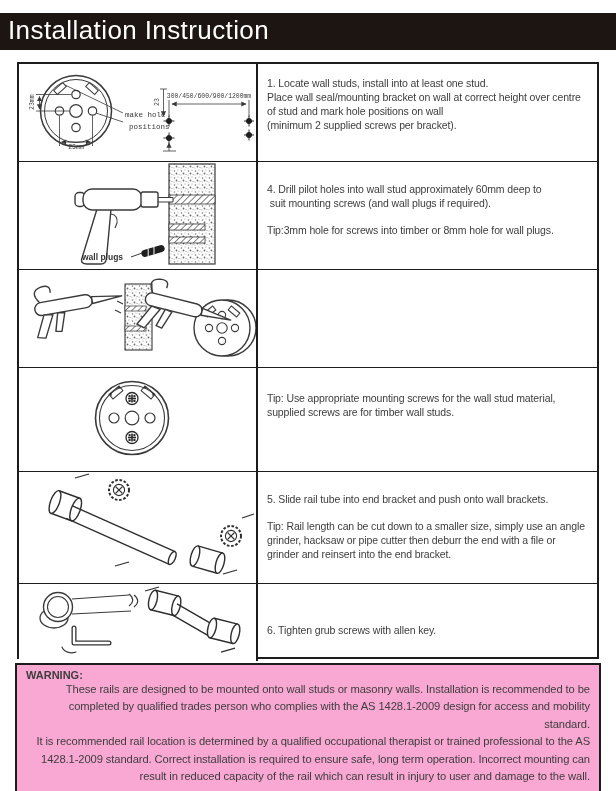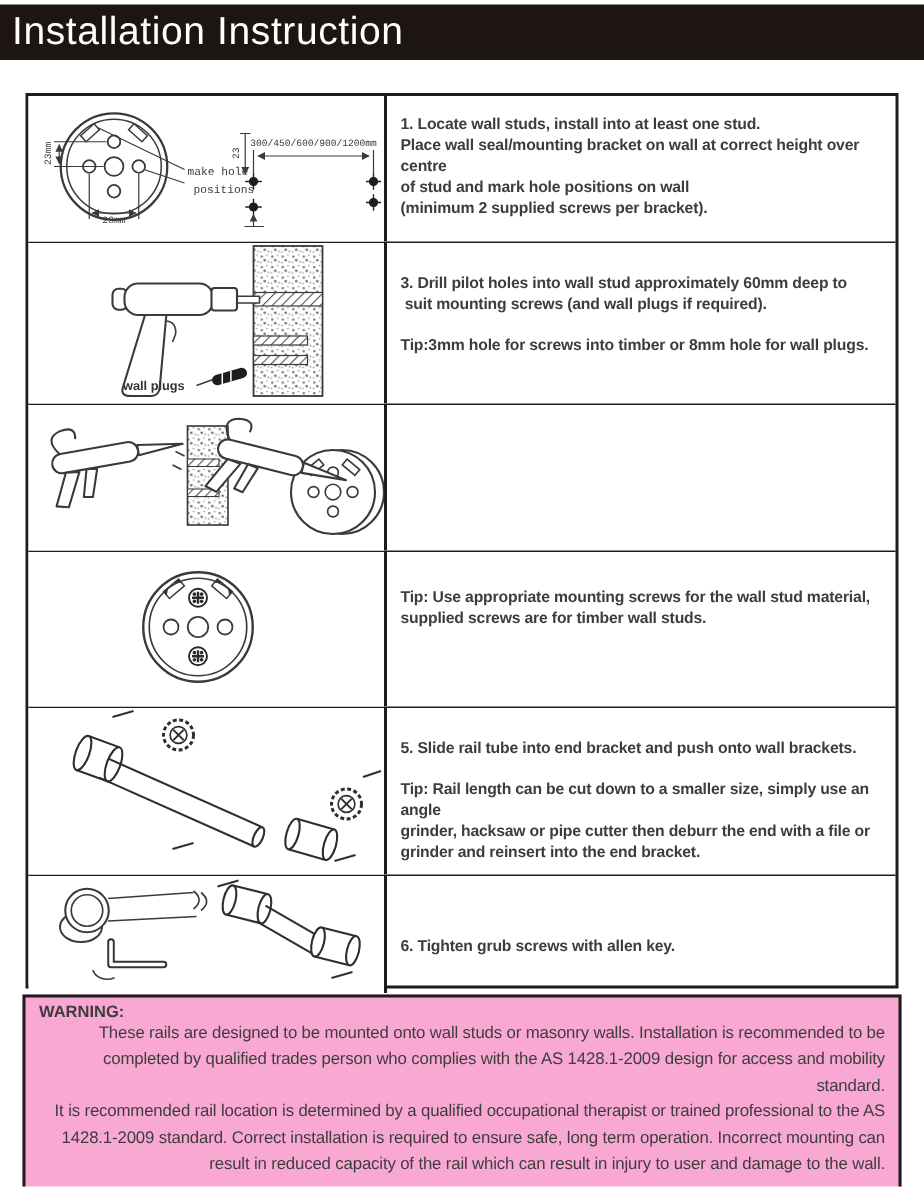--- a/index.html
+++ b/index.html
@@ -2,39 +2,39 @@
 <html><head>
 <meta charset="utf-8">
 <style>
   * { box-sizing: border-box; }
   html,body { margin:0; padding:0; }
   body {
     width:616px; height:791px; background:#fff; position:relative;
     font-family:"Liberation Sans", sans-serif; overflow:hidden;
   }
   .titlebar {
-    position:absolute; left:0; top:3px; width:616px; height:37px;
+    position:absolute; left:0; top:13px; width:616px; height:37px;
     background:#1d1511; display:flex; align-items:center;
   }
   .titlebar h1 {
     margin:0 0 2px 8px; color:#ffffff; font-size:26px; font-weight:400; letter-spacing:0.4px;
   }
   .itable {
     position:absolute; left:17px; top:62px; width:582px; height:597px;
     border:2px solid #1c1c1c; display:flex; flex-direction:column; background:#fff;
   }
   .row { display:flex; border-bottom:1.5px solid #1c1c1c; }
   .row:last-child { border-bottom:none; flex:1;align-items:center; }
   .r1{height:98px}.r2{height:108px}.r3{height:98px}.r4{height:104px}.r5{height:112px}
   .cell-d { width:239px; border-right:2px solid #1c1c1c; position:relative; overflow:hidden; background:#fff; }
   .cell-t {
     flex:1; padding-left:9px; padding-right:4px;
     color:#3d3d3d; font-size:10.5px; line-height:1.33; letter-spacing:-0.12px;
   }
-  .cell-t p { margin:0; white-space:pre-wrap;font-weight:bold; }
+  .cell-t p { margin:0; white-space:pre-wrap; }
   .cell-t .tip { margin-top:13px; }
   .pt13{padding-top:13px}.pt21{padding-top:21px}.pt39{padding-top:39px}
   .pt11{padding-top:11px}.pt17{padding-top:17px}
   .warn {
     position:absolute; left:15px; top:663px; width:586px; height:138px;
     border:2px solid #1c1c1c; padding:4px 9px; color:#3d3d3d; background:#f9a8d4;
   }
   .warn .wtitle { font-weight:bold; font-size:11px; margin:0; }
   .warn p { margin:0; padding-left:7px; font-size:11.2px; line-height:1.56; letter-spacing:-0.1px;text-align:right; }
   svg text { font-family:"Liberation Mono","DejaVu Sans Mono",monospace; fill:#3a3a3a; }
@@ -168,21 +168,21 @@
           <g transform="translate(134,89) rotate(-16)">
             <rect x="-12" y="-3.5" width="24" height="7" rx="3.5" fill="#1e1e1e"></rect>
             <line x1="-4" y1="-3.5" x2="-6" y2="3.5" stroke="#ffffff" stroke-width="1"></line>
             <line x1="2" y1="-3.5" x2="0" y2="3.5" stroke="#ffffff" stroke-width="1"></line>
           </g>
           <line x1="112" y1="95" x2="123" y2="91" stroke="#3a3a3a" stroke-width="1"></line>
           <text class="sans" x="63" y="98" font-size="8.5">wall plugs</text>
         </svg>
       </div>
       <div class="cell-t pt21">
-        <p>3. Drill pilot holes into wall stud approximately 60mm deep to
+        <p>4. Drill pilot holes into wall stud approximately 60mm deep to
  suit mounting screws (and wall plugs if required).</p>
         <p class="tip">Tip:3mm hole for screws into timber or 8mm hole for wall plugs.</p>
       </div>
     </div>
 
     <div class="row r3">
       <div class="cell-d">
         <svg width="237" height="94" viewBox="0 0 237 94">
           <g>
             <rect x="106" y="14" width="27" height="66" fill="url(#stipple)" stroke="#3a3a3a" stroke-width="1.1"></rect>

